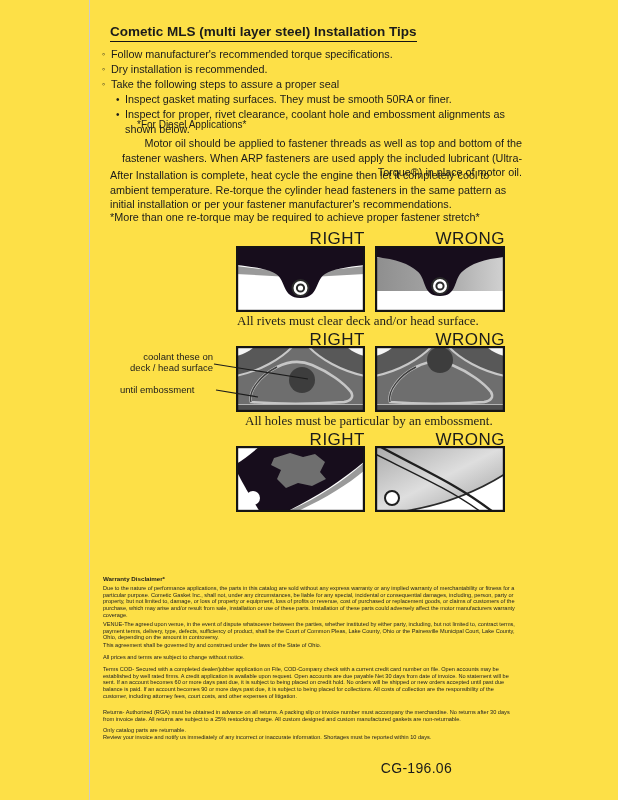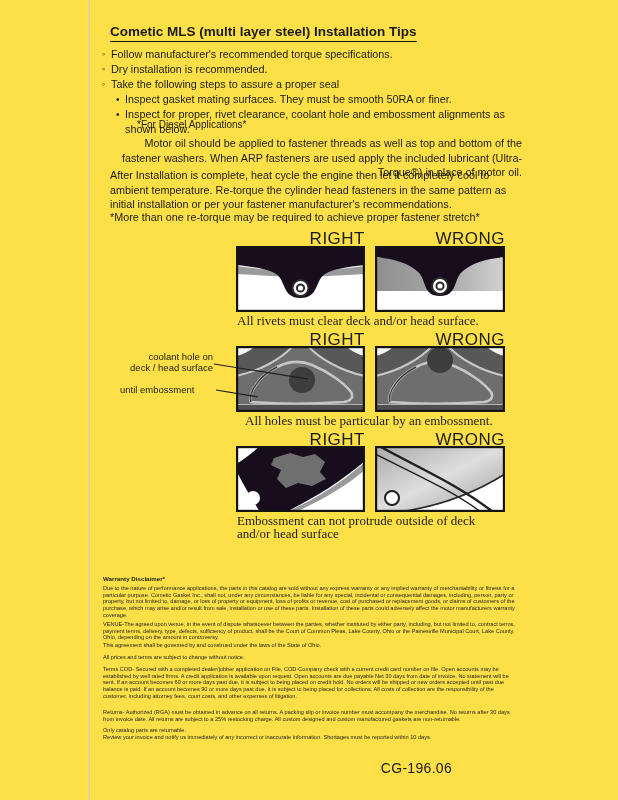--- a/index.html
+++ b/index.html
@@ -94,21 +94,21 @@
       <rect x="1" y="1" width="128" height="64" fill="none" stroke="#141414" stroke-width="2.4"></rect>
     </svg>
   </div>
 
   <div class="abs caption" style="left:237px;top:314px;">All rivets must clear deck and/or head surface.</div>
 
   <div class="abs dlabel" style="left:236px;top:330px;">RIGHT</div>
   <div class="abs dlabel" style="left:375px;top:330px;width:130px;">WRONG</div>
 
   <div class="abs ann" style="left:120px;top:351px;width:93px;text-align:right;">
-    <div>coolant hole on</div>
+    <div>coolant these on</div>
     <div>deck / head surface</div>
   </div>
   <div class="abs ann" style="left:120px;top:384px;width:96px;text-align:left;">until embossment</div>
 
   <svg class="abs" style="left:115px;top:345px;z-index:3;" width="200" height="70" viewBox="0 0 200 70">
     <line x1="99" y1="19" x2="193" y2="34" stroke="#1b1b1b" stroke-width="1.1"></line>
     <line x1="101" y1="45" x2="143" y2="52" stroke="#1b1b1b" stroke-width="1.1"></line>
   </svg>
 
   <div class="abs" style="left:236px;top:346px;">
@@ -171,24 +171,20 @@
       </defs>
       <rect x="0" y="0" width="130" height="66" fill="#ffffff"></rect>
       <path d="M0,0 H130 V28 C95,50 60,61 24,66 H0 Z" fill="url(#bandg)" stroke="#2a2a2a" stroke-width="1.6"></path>
       <path d="M4,0 C44,22 82,38 118,66" fill="none" stroke="#1f1f1f" stroke-width="2.4"></path>
       <path d="M0,8 C40,28 76,44 106,66" fill="none" stroke="#1f1f1f" stroke-width="1.4"></path>
       <circle cx="17" cy="52" r="7" fill="#ffffff" stroke="#1f1f1f" stroke-width="2"></circle>
       <rect x="1" y="1" width="128" height="64" fill="none" stroke="#141414" stroke-width="2.4"></rect>
     </svg>
   </div>
 
-  <div class="abs caption" style="left:237px;top:514px;width:250px;">
-    <div>Embossment can not protrude outside of deck</div>
-    <div>and/or head surface</div>
-  </div>
 
   <div class="abs tiny-h" style="left:103px;top:575px;">Warranty Disclaimer*</div>
   <div class="abs tiny" style="left:103px;top:585px;width:414px;">Due to the nature of performance applications, the parts in this catalog are sold without any express warranty or any implied warranty of merchantability or fitness for a particular purpose.  Cometic Gasket Inc., shall not, under any circumstances, be liable for any special, incidental or consequential damages, including, person, party or property, but not limited to, damage, or loss of property or equipment, loss of profits or revenue, cost of purchased or replacement goods, or claims of customers of the purchase, which may arise and/or result from sale, installation or use of these parts.  Installation of these parts could adversely affect the motor manufacturers warranty coverage.</div>
   <div class="abs tiny" style="left:103px;top:621px;width:414px;">VENUE-The agreed upon venue, in the event of dispute whatsoever between the parties, whether instituted by either party, including, but not limited to, contract terms, payment terms, delivery, type, defects, sufficiency of product, shall be the Court of Common Pleas, Lake County, Ohio or the Painesville Municipal Court, Lake County, Ohio, depending on the amount in controversy.</div>
   <div class="abs tiny" style="left:103px;top:642px;width:414px;">This agreement shall be governed by and construed under the laws of the State of Ohio.</div>
   <div class="abs tiny" style="left:103px;top:654px;width:414px;">All prices and terms are subject to change without notice.</div>
   <div class="abs tiny" style="left:103px;top:666px;width:414px;">Terms COD- Secured with a completed dealer/jobber application on File, COD-Company check with a current credit card number on file.  Open accounts may be established by well rated firms.  A credit application is available upon request.  Open accounts are due payable Net 30 days from date of invoice.  No statement will be sent.  If an account becomes 60 or more days past due, it is subject to being placed on credit hold.  No orders will be shipped or new orders accepted until past due balance is paid.  If an account becomes 90 or more days past due, it is subject to being placed for collections.  All costs of collection are the responsibility of the customer, including attorney fees, court costs, and other expenses of litigation.</div>
   <div class="abs tiny" style="left:103px;top:709px;width:414px;">Returns- Authorized (RGA) must be obtained in advance on all returns.  A packing slip or invoice number must accompany the merchandise.  No returns after 30 days from invoice date.  All returns are subject to a 25% restocking charge.  All custom designed and custom manufactured gaskets are non-returnable.</div>
   <div class="abs tiny" style="left:103px;top:727px;width:414px;">Only catalog parts are returnable.</div>
   <div class="abs tiny" style="left:103px;top:734px;width:414px;">Review your invoice and notify us immediately of any incorrect or inaccurate information.  Shortages must be reported within 10 days.</div>

